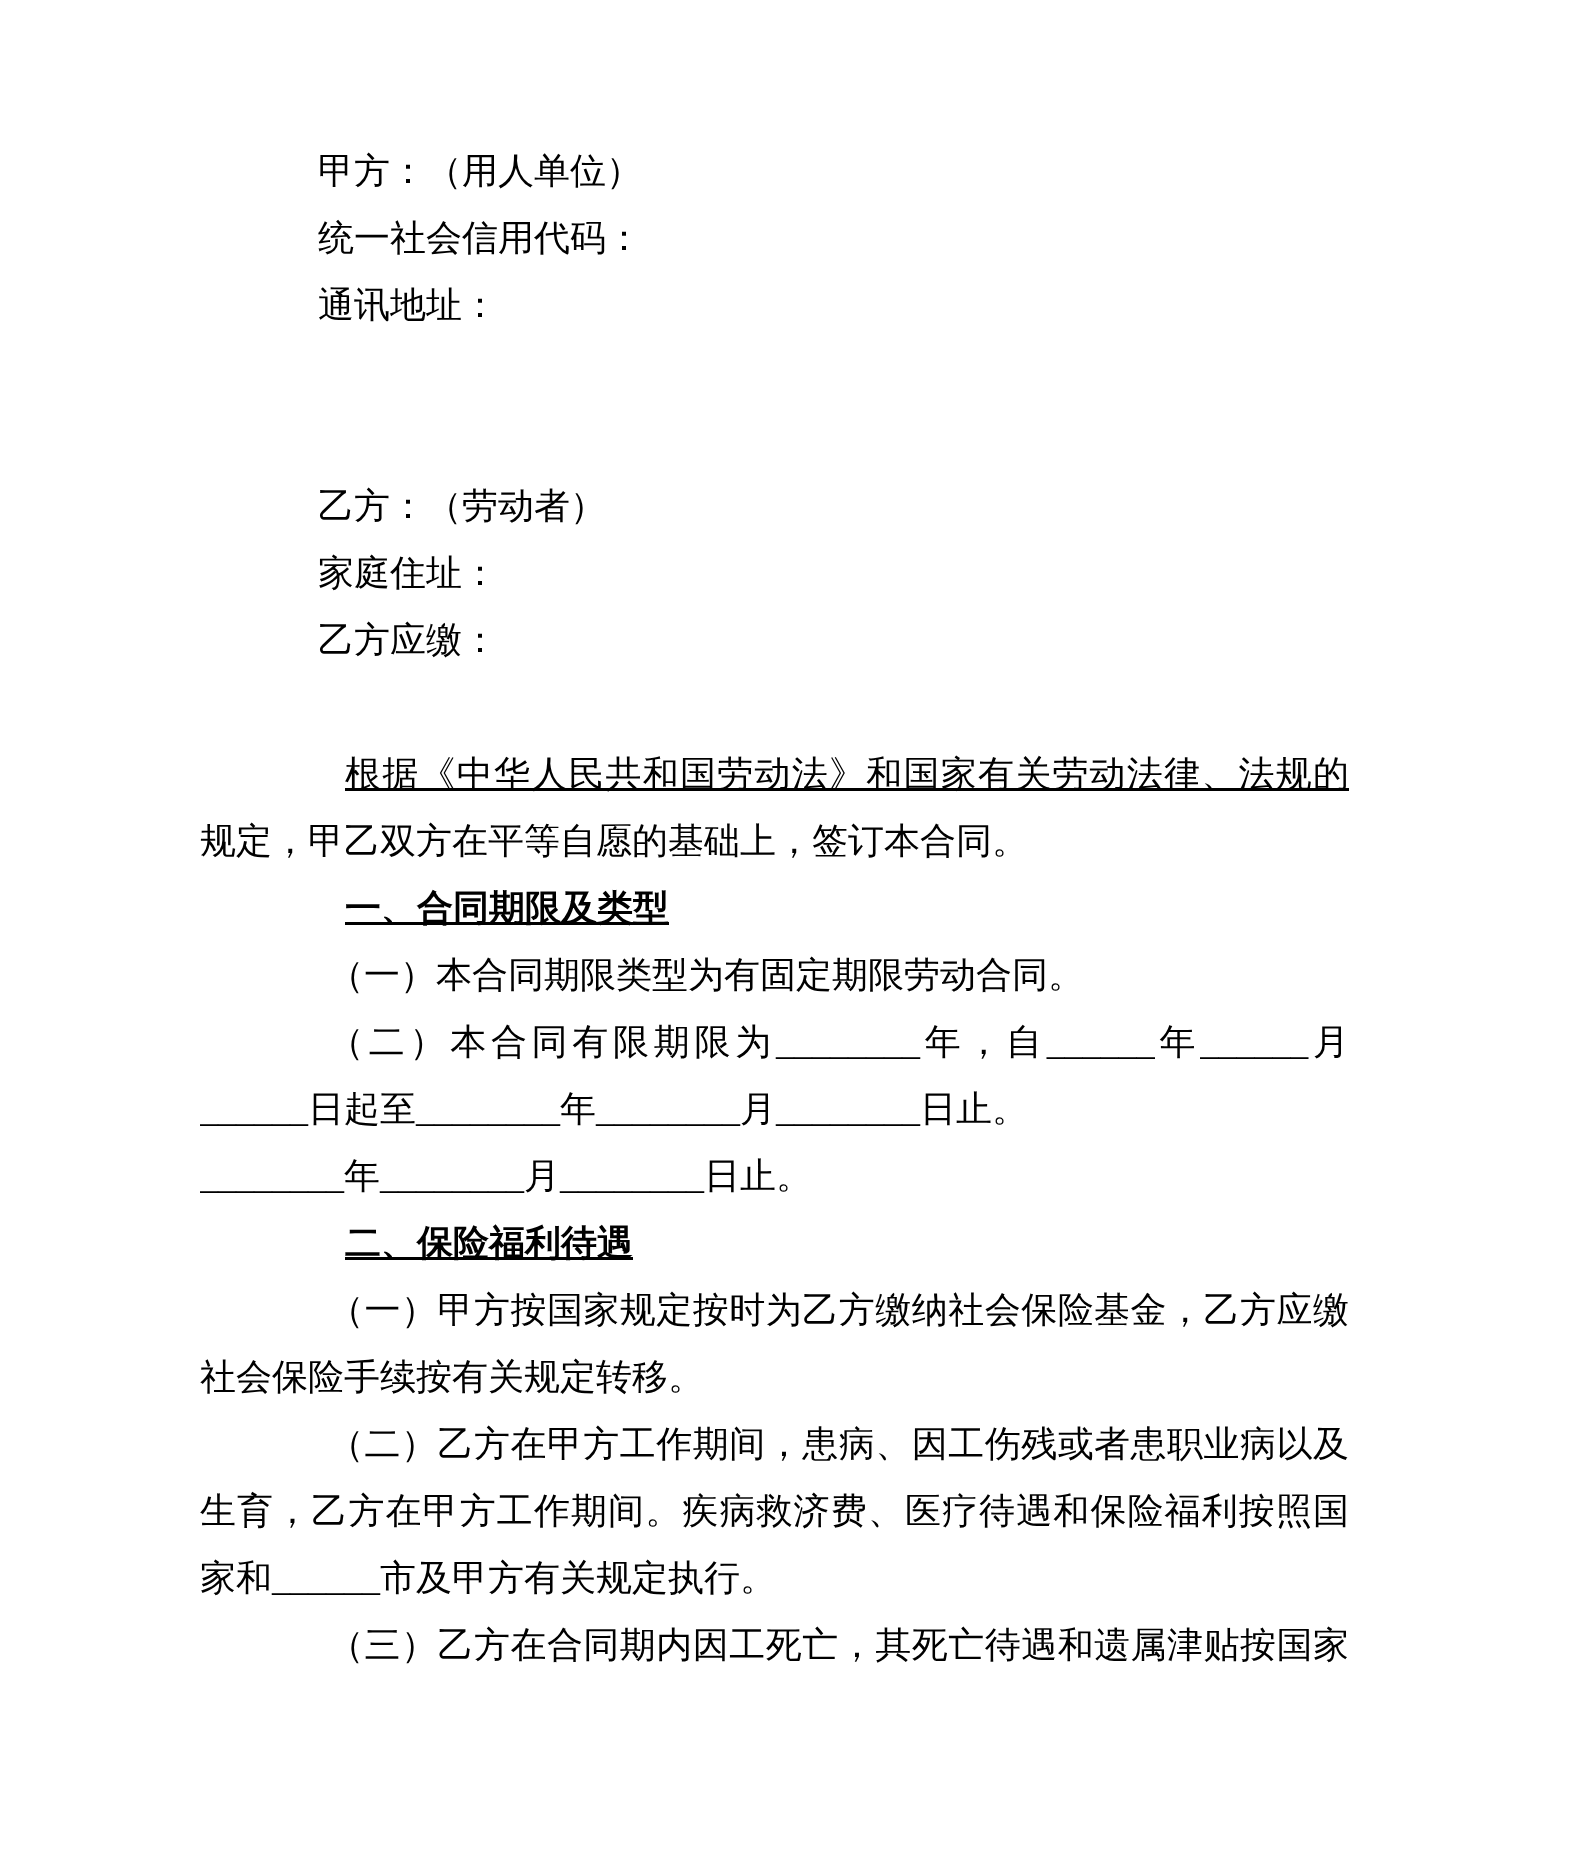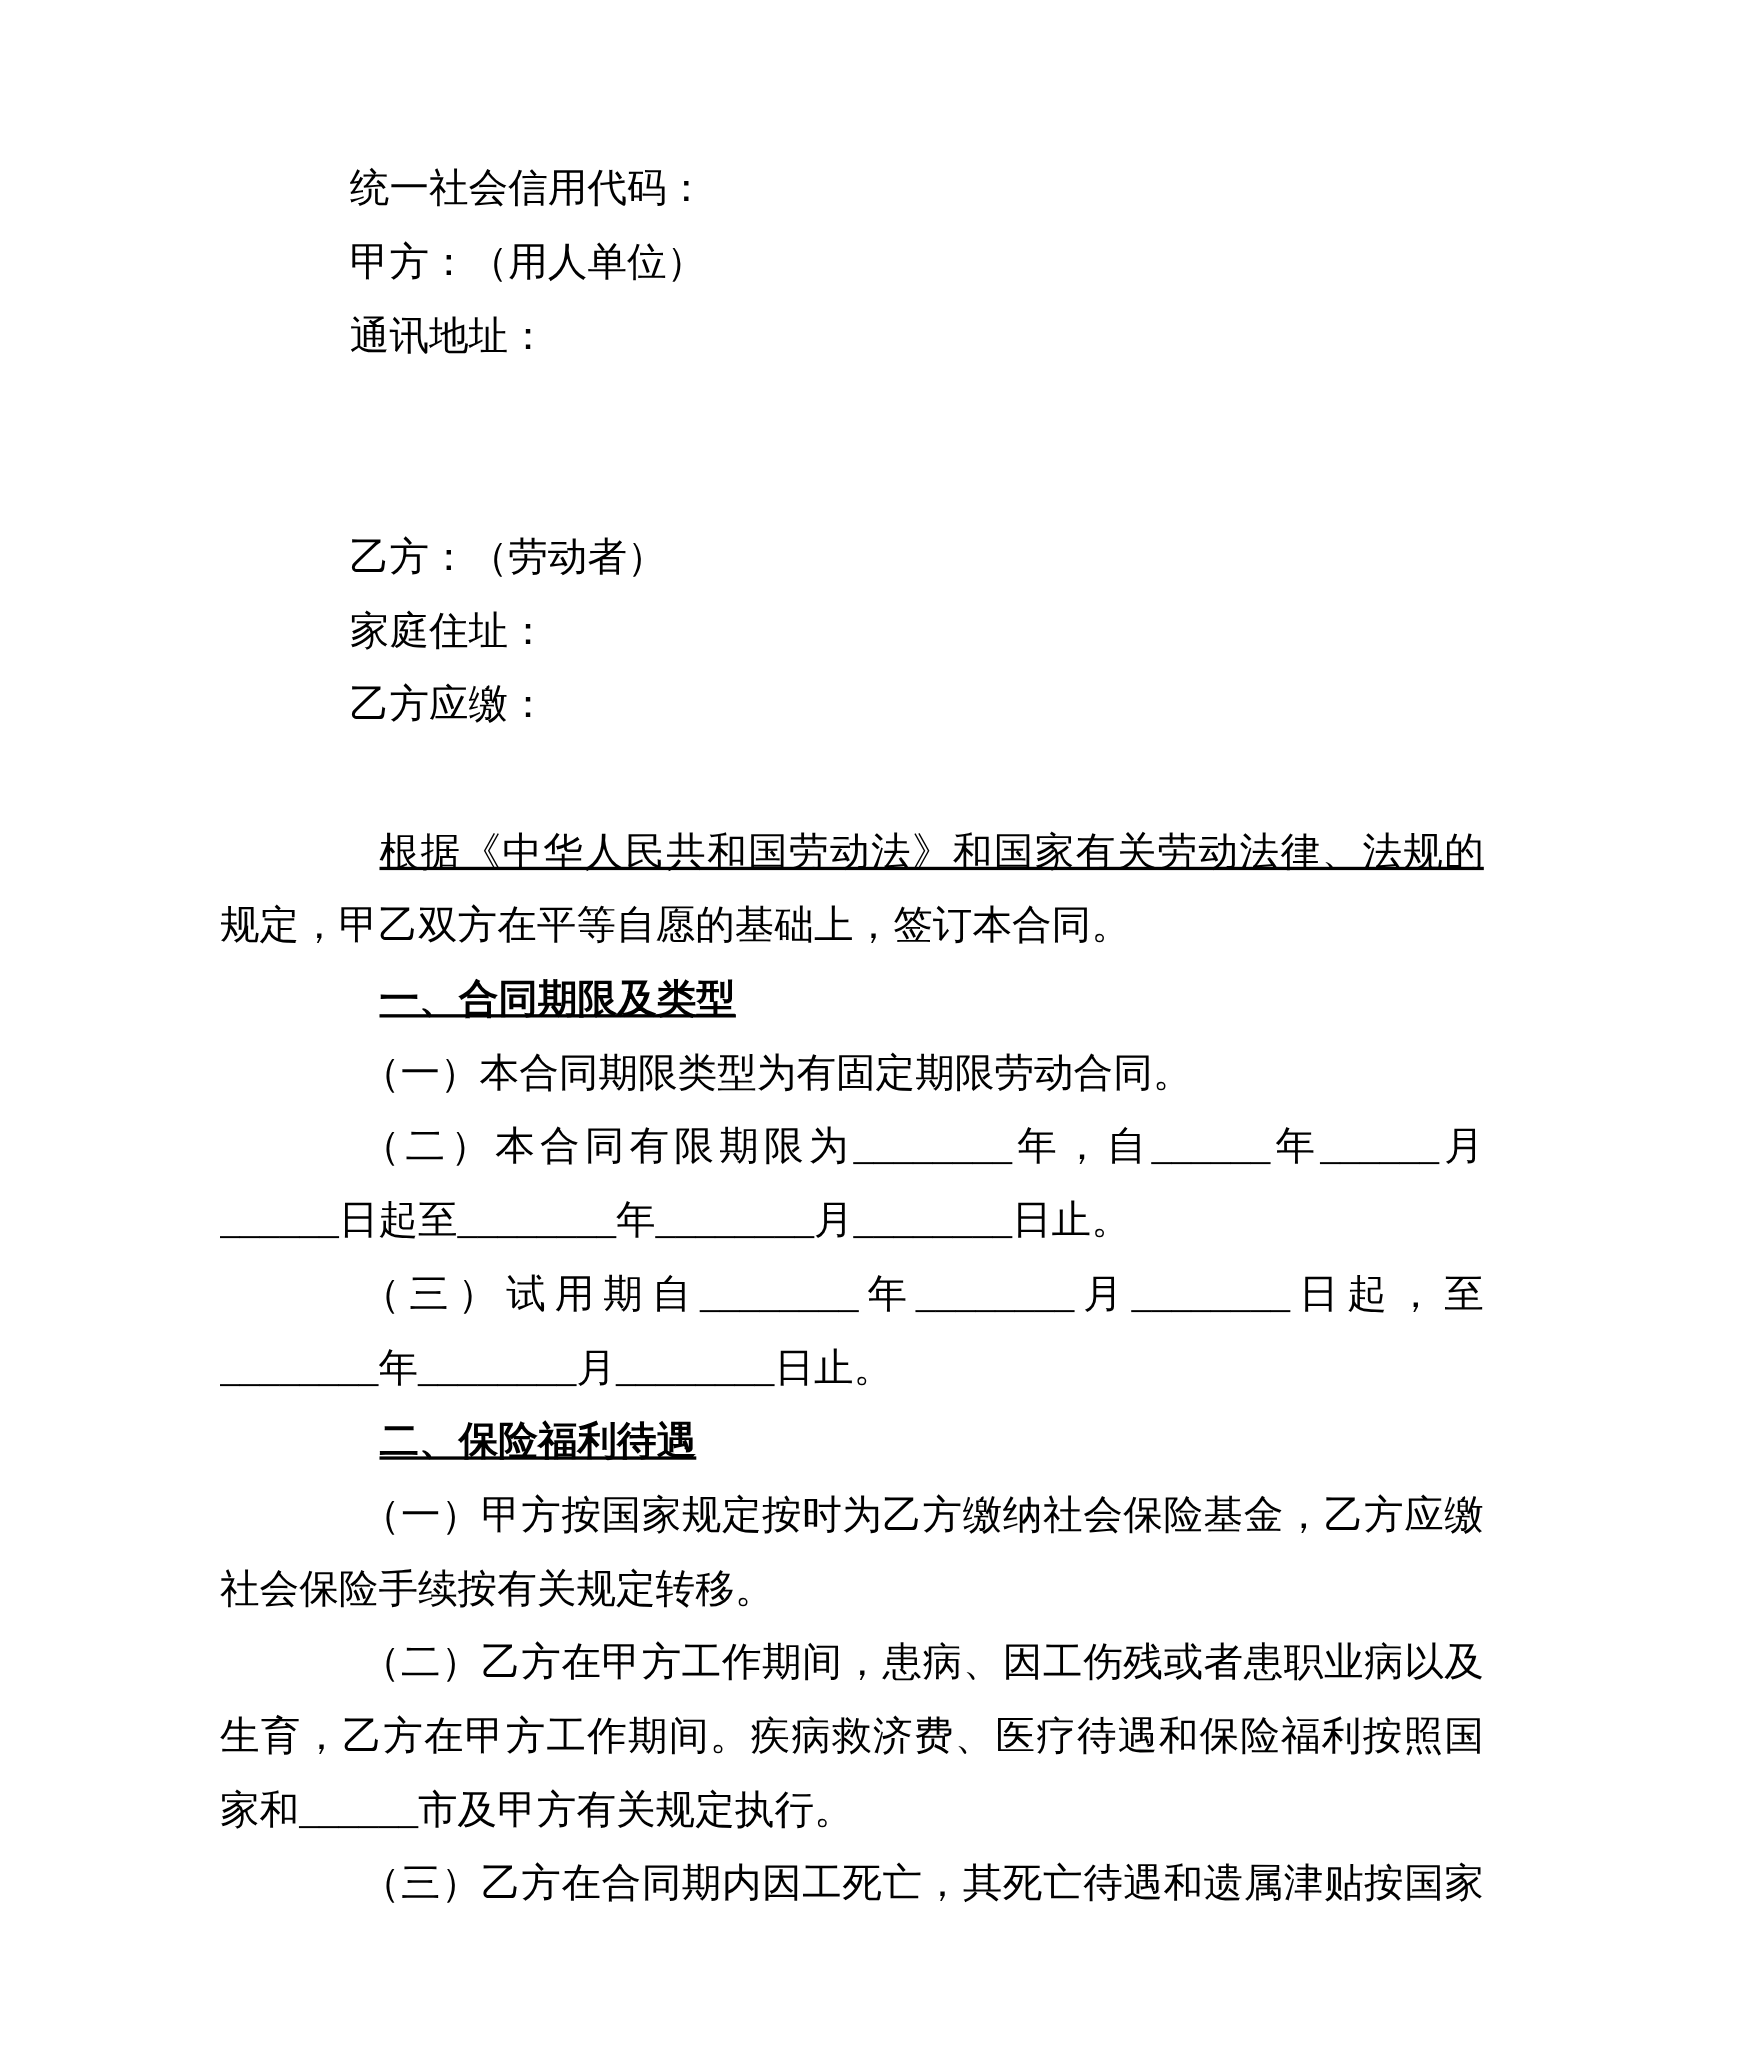--- a/index.html
+++ b/index.html
@@ -32,41 +32,40 @@
     text-align:justify;
     text-align-last:justify;
   }
   .b{font-weight:bold;}
 </style>
 </head>
 <body>
 
 <div class="page">
 
+  <div class="ln ind-c nw">甲方：（用人单位）</div>
   <div class="ln ind-c nw">统一社会信用代码：</div>
-  <div class="ln ind-c nw">甲方：（用人单位）</div>
   <div class="ln ind-c nw">通讯地址：</div>
 
   <div class="ln"></div>
   <div class="ln"></div>
 
   <div class="ln ind-c nw">乙方：（劳动者）</div>
   <div class="ln ind-c nw">家庭住址：</div>
   <div class="ln ind-c nw">乙方应缴：</div>
 
   <div class="ln"></div>
 
   <div class="ln ind-p jf">根据《中华人民共和国劳动法》和国家有关劳动法律、法规的</div>
   <div class="ln nw">规定，甲乙双方在平等自愿的基础上，签订本合同。</div>
 
   <div class="ln ind-p b nw">一、合同期限及类型</div>
   <div class="ln ind-b nw">（一）本合同期限类型为有固定期限劳动合同。</div>
   <div class="ln ind-b jf">（二）本合同有限期限为________年，自______年______月</div>
   <div class="ln nw">______日起至________年________月________日止。</div>
-  <div class="ln ind-b jf">（三）试用期自________年________月________日起，至</div>
   <div class="ln nw">________年________月________日止。</div>
 
   <div class="ln ind-p b nw">二、保险福利待遇</div>
   <div class="ln ind-b jf">（一）甲方按国家规定按时为乙方缴纳社会保险基金，乙方应缴</div>
   <div class="ln nw">社会保险手续按有关规定转移。</div>
   <div class="ln ind-b jf">（二）乙方在甲方工作期间，患病、因工伤残或者患职业病以及</div>
   <div class="ln jf">生育，乙方在甲方工作期间。疾病救济费、医疗待遇和保险福利按照国</div>
   <div class="ln nw">家和______市及甲方有关规定执行。</div>
   <div class="ln ind-b jf">（三）乙方在合同期内因工死亡，其死亡待遇和遗属津贴按国家</div>
 

